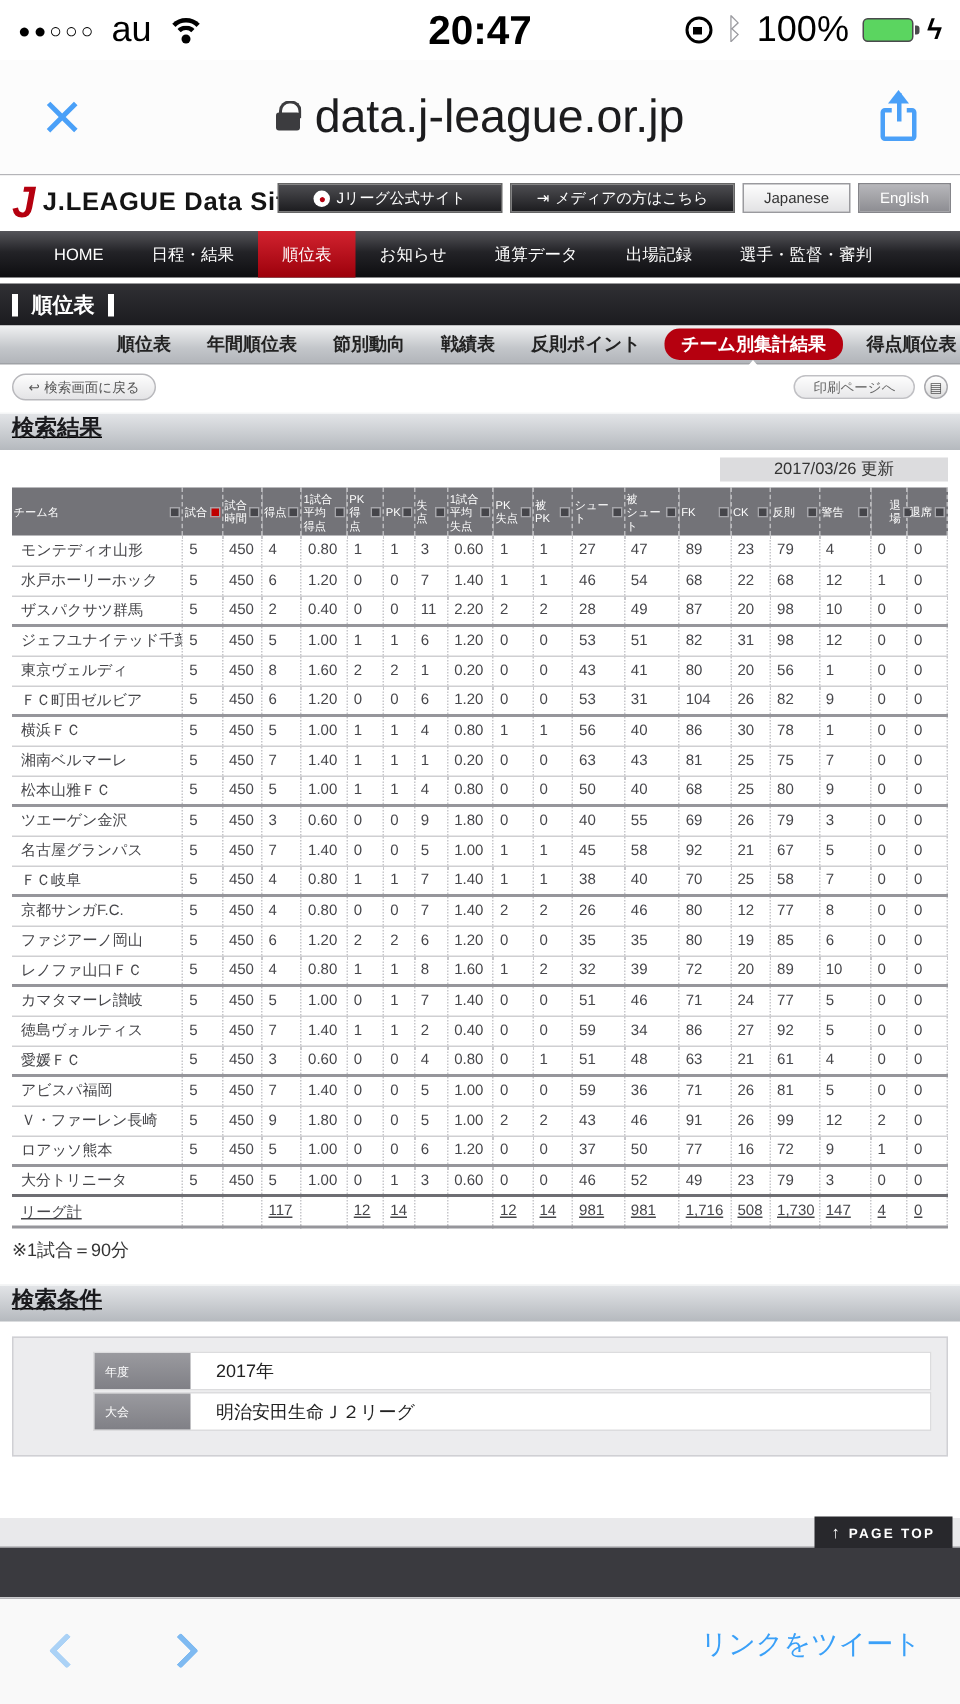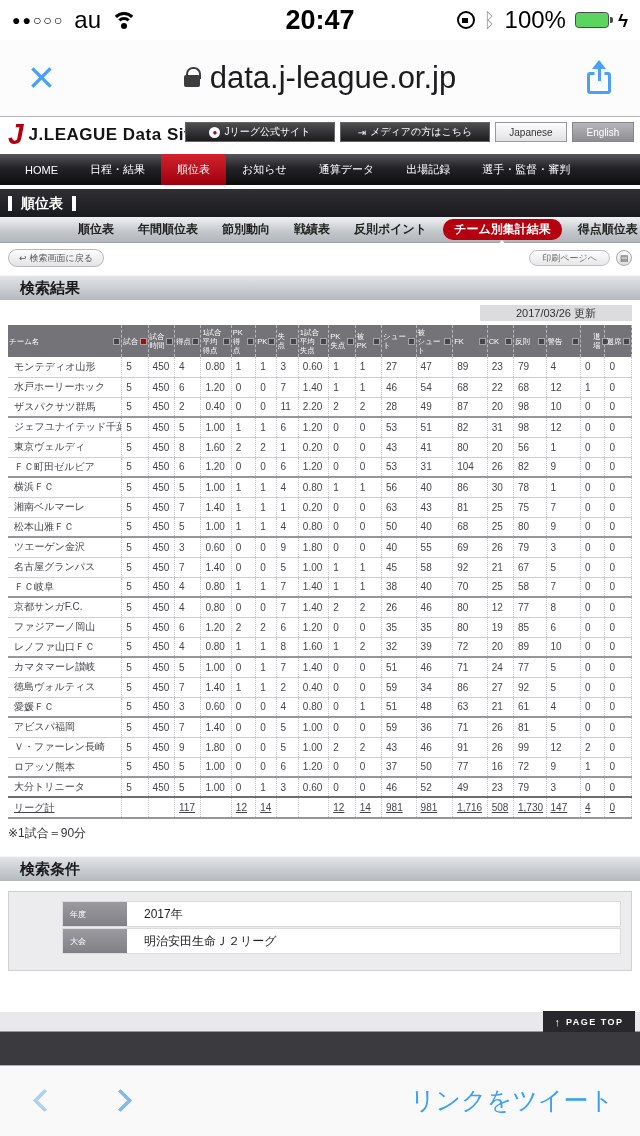--- a/index.html
+++ b/index.html
@@ -53,21 +53,21 @@
   .hdr-buttons { position:absolute; right:6px; top:5px; display:flex; gap:5px; }
   .hbtn { height:20px; display:flex; align-items:center; gap:4px; padding:0 10px; font-size:10px; white-space:nowrap; }
   .hbtn.dark { background:linear-gradient(#4e4e52,#1c1c1f); color:#fff; border:1px solid #666; width:150px; justify-content:center; }
   .hbtn.light { background:linear-gradient(#fdfdfd,#e2e2e4); color:#333; border:1px solid #9a9a9e; width:72px; justify-content:center; }
   .hbtn.gray { background:linear-gradient(#b7b7bb,#8d8d92); color:#fff; border:1px solid #85858a; width:62px; justify-content:center; }
   .ball-ico { display:inline-block; width:11px; height:11px; border-radius:50%; background:#fff; color:#b5000f;
     font-size:8px; line-height:11px; text-align:center; }
   .media-ico { font-size:10px; color:#fff; }
 
   .main-nav { height:31px; margin-top:1px; background:linear-gradient(#55555a,#232327 45%,#0d0d10);
-    display:flex; align-items:stretch; padding-left:9px; }
+    display:flex; align-items:stretch; padding-left:20px; }
   .nav-item { color:#fff; font-size:11px; display:flex; align-items:center; padding:0 16px; }
   .nav-item.active { background:linear-gradient(#d2232f,#9c000b); }
 
   .title-bar { height:28px; margin-top:4px; background:linear-gradient(#303034,#1b1b1f);
     display:flex; align-items:center; padding-left:8px; }
   .title-bar .bar-title { color:#fff; font-size:14px; font-weight:bold;
     border-left:4px solid #fff; border-right:4px solid #fff; padding:0 9px; line-height:15px; }
 
   .sub-nav { height:26px; background:linear-gradient(#f0f1f2,#c3c6ca 60%,#b2b5ba);
     display:flex; align-items:center; gap:8px; padding-left:70px; border-bottom:1px solid #9fa2a6; }
@@ -81,21 +81,21 @@
     background:linear-gradient(#fdfdfd,#e4e4e6); border:1px solid #b8b8bc; color:#555;
     font-size:9px; display:flex; align-items:center; gap:3px; }
   .btn-print { position:absolute; right:30px; top:1px; height:16px; padding:0 12px; border-radius:8px;
     background:linear-gradient(#fdfdfd,#e8e8ea); border:1px solid #c0c0c4; color:#666;
     font-size:9px; display:flex; align-items:center; }
   .print-circle { position:absolute; right:8px; top:1px; width:16px; height:16px; border-radius:50%;
     border:1px solid #aaaaae; background:linear-gradient(#fff,#ddd); font-size:9px; color:#555;
     text-align:center; line-height:15px; }
 
   .sec-bar { height:25px; margin-top:6px; background:linear-gradient(#e2e4e7,#b5b9be);
-    border-top:1px solid #f4f5f6; display:flex; align-items:center; padding-left:20px; }
+    border-top:1px solid #f4f5f6; display:flex; align-items:flex-start; padding-left:8px;text-decoration:underline; }
   .sec-bar span { font-size:15px; font-weight:bold; color:#1a1a1d; }
 
   .date-box { margin:5px 8px 0 auto; width:152px; height:16px; background:#dcdcde;
     font-size:11px; color:#333; text-align:center; line-height:16px; }
 
   
   table.stats { margin:4px 8px 0 8px; width:624px; border-collapse:collapse; table-layout:fixed; }
   .stats thead th { background:#737378; color:#fff; font-weight:normal; font-size:7.5px; height:32px;
     border-right:1px dashed rgba(255,255,255,.5); vertical-align:middle; padding:1px; }
   .th-flex { display:flex; align-items:center; justify-content:space-between; gap:1px; }
@@ -127,21 +127,21 @@
   .page-top .pt-arrow { font-size:11px; font-weight:bold; }
   .page-top .pt-text { font-size:9px; font-weight:bold; letter-spacing:1.5px; }
   .foot-dark { position:absolute; left:0; bottom:0; width:640px; height:33px; background:#3a3a3f; }
 
   
   .toolbar { position:absolute; left:0; top:1065px; width:640px; height:71px; background:#f9f9f9;
     border-top:1px solid #b4b4b8; }
   .chev { position:absolute; top:26px; width:17px; height:17px; border-radius:2px; }
   .chev.back { left:36px; border-left:4.5px solid #abd2f6; border-bottom:4.5px solid #abd2f6; transform:rotate(45deg); }
   .chev.fwd  { left:112px; border-left:4.5px solid #7fbaf1; border-bottom:4.5px solid #7fbaf1; transform:rotate(-135deg); }
-  .tweet-link { position:absolute; right:26px; top:18px; font-size:25px; color:#3aa0f8; }
+  .tweet-link { position:absolute; right:26px; top:18px; font-size:18px; color:#3aa0f8; }
 </style>
 </head>
 <body>
 
 <div class="screen">
 
   <div class="status-bar">
     <div class="sb-left">
       <span class="sb-dots">●●○○○</span>
       <span class="sb-carrier">au</span>

